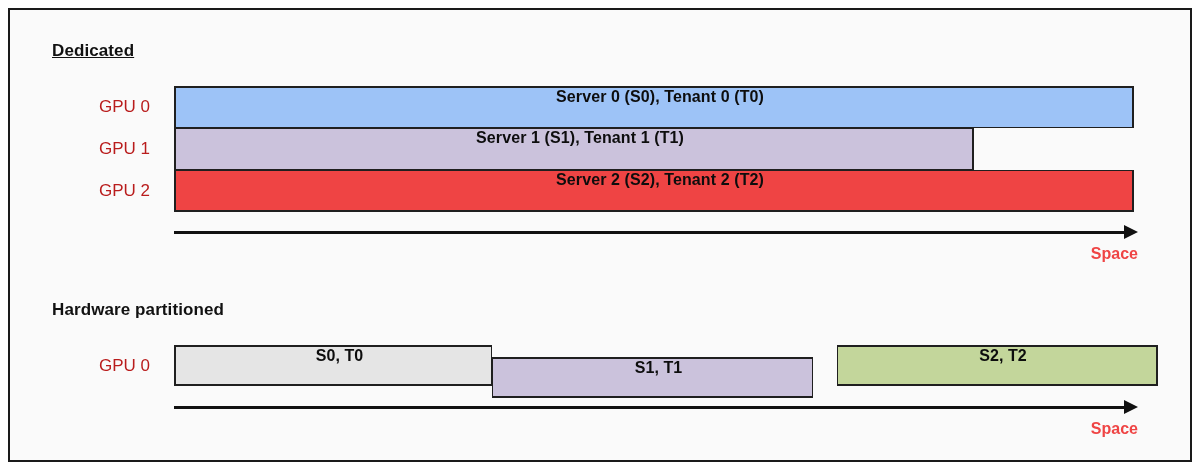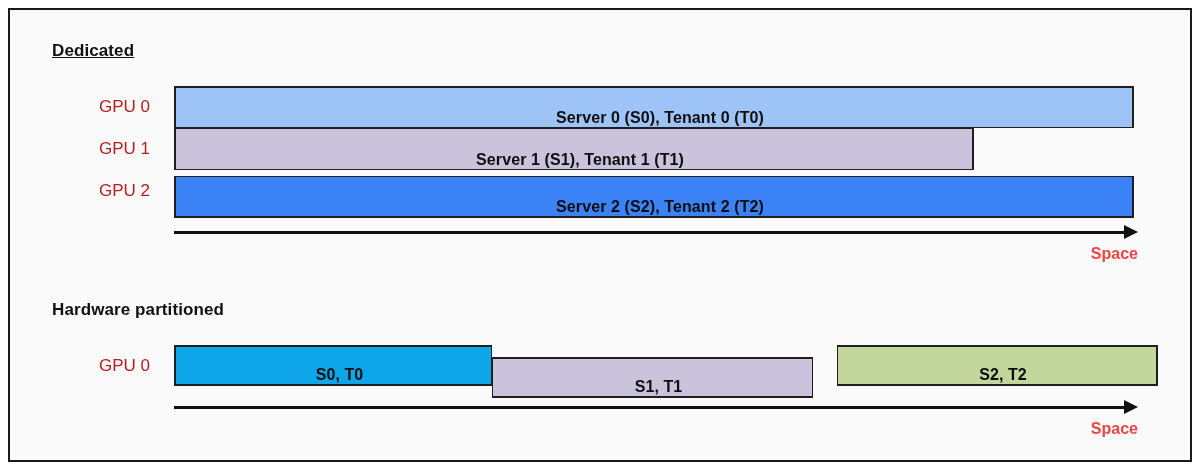--- a/index.html
+++ b/index.html
@@ -53,21 +53,21 @@
     width: 110px;
     white-space: nowrap;
   }
 
   
   .bar {
     position: absolute;
     box-sizing: border-box;
     border: 2px solid #1f1f1f;
     display: flex;
-    align-items: flex-end;
+    align-items: flex-start;
     justify-content: center;
     padding-left: 12px;
   }
   .bar-text {
     font-size: 16px;
     font-weight: bold;
     color: #0d0d0d;
     white-space: nowrap;
     letter-spacing: 0.1px;
   }
@@ -122,35 +122,35 @@
   <div class="row-label" style="left:40px; top:97px;">GPU 0</div>
   <div class="row-label" style="left:40px; top:139px;">GPU 1</div>
   <div class="row-label" style="left:40px; top:181px;">GPU 2</div>
 
   <div class="bar stack-top" style="left:174px; top:86px; width:960px; height:42px; background:#9dc3f7;">
     <span class="bar-text">Server 0 (S0), Tenant 0 (T0)</span>
   </div>
   <div class="bar stack-mid" style="left:174px; top:128px; width:800px; height:42px; background:#cbc2dc;">
     <span class="bar-text">Server 1 (S1), Tenant 1 (T1)</span>
   </div>
-  <div class="bar stack-bot" style="left:174px; top:176px; width:960px; height:42px; background:#3b82f6;">
+  <div class="bar stack-bot" style="left:174px; top:170px; width:960px; height:42px; background:#ef4444;">
     <span class="bar-text">Server 2 (S2), Tenant 2 (T2)</span>
   </div>
 
   <div class="axis" style="left:174px; top:225px; width:964px;">
     <div class="line" style="width:950px;"></div>
     <div class="head" style="left:950px;"></div>
   </div>
   <div class="axis-caption" style="left:174px; top:245px; width:964px;">Space</div>
 
   <div class="section-title" id="title-partitioned">Hardware partitioned</div>
 
   <div class="row-label" style="left:40px; top:356px;">GPU 0</div>
 
-  <div class="bar seg seg-first" style="left:174px; top:345px; width:318px; height:41px; background:#0ea5e9;">
+  <div class="bar seg seg-first" style="left:174px; top:345px; width:318px; height:41px; background:#e5e5e5;">
     <span class="bar-text">S0, T0</span>
   </div>
   <div class="bar seg seg-mid" style="left:492px; top:357px; width:321px; height:41px; background:#cbc2dc;">
     <span class="bar-text">S1, T1</span>
   </div>
   <div class="bar seg seg-last" style="left:813px; top:345px; width:321px; height:41px; background:#c3d69b;margin-left:24px;">
     <span class="bar-text">S2, T2</span>
   </div>
 
   <div class="axis" style="left:174px; top:400px; width:964px;">

